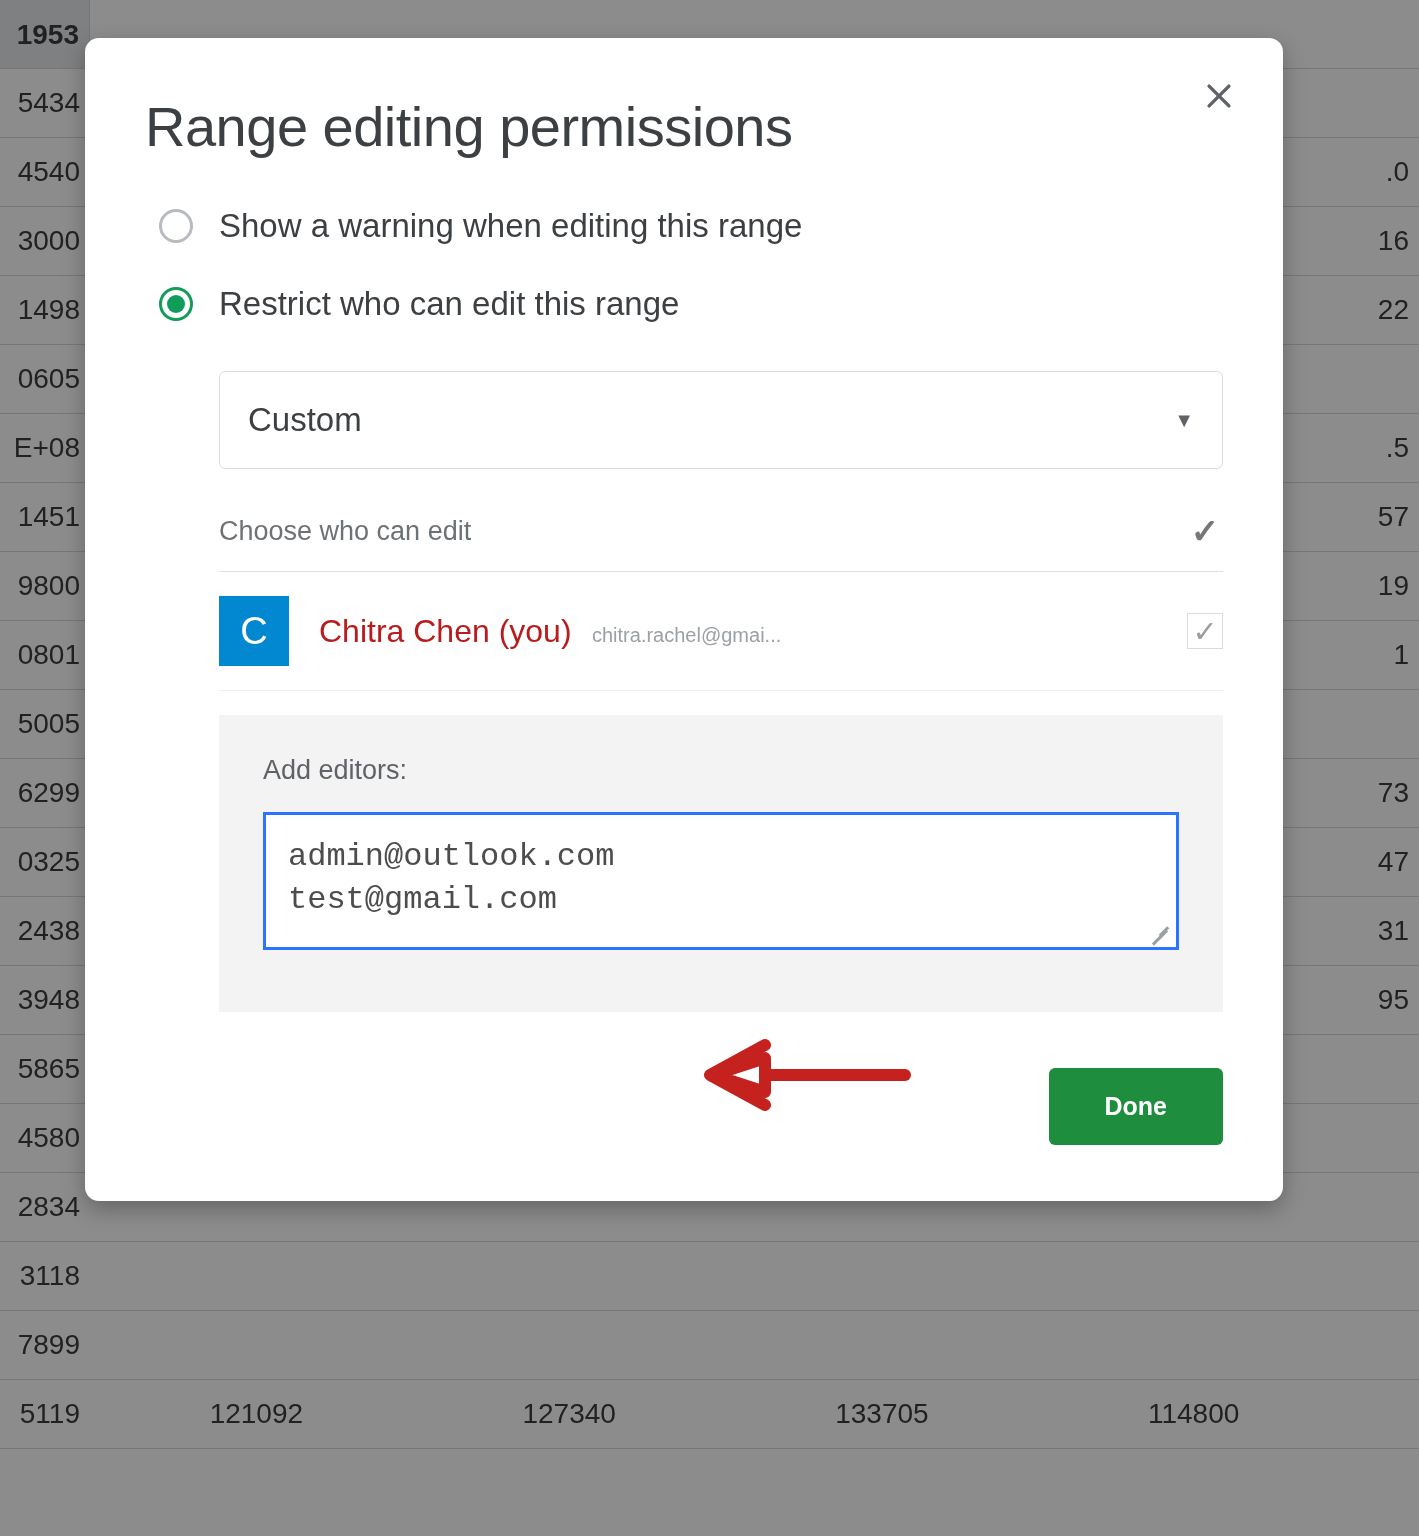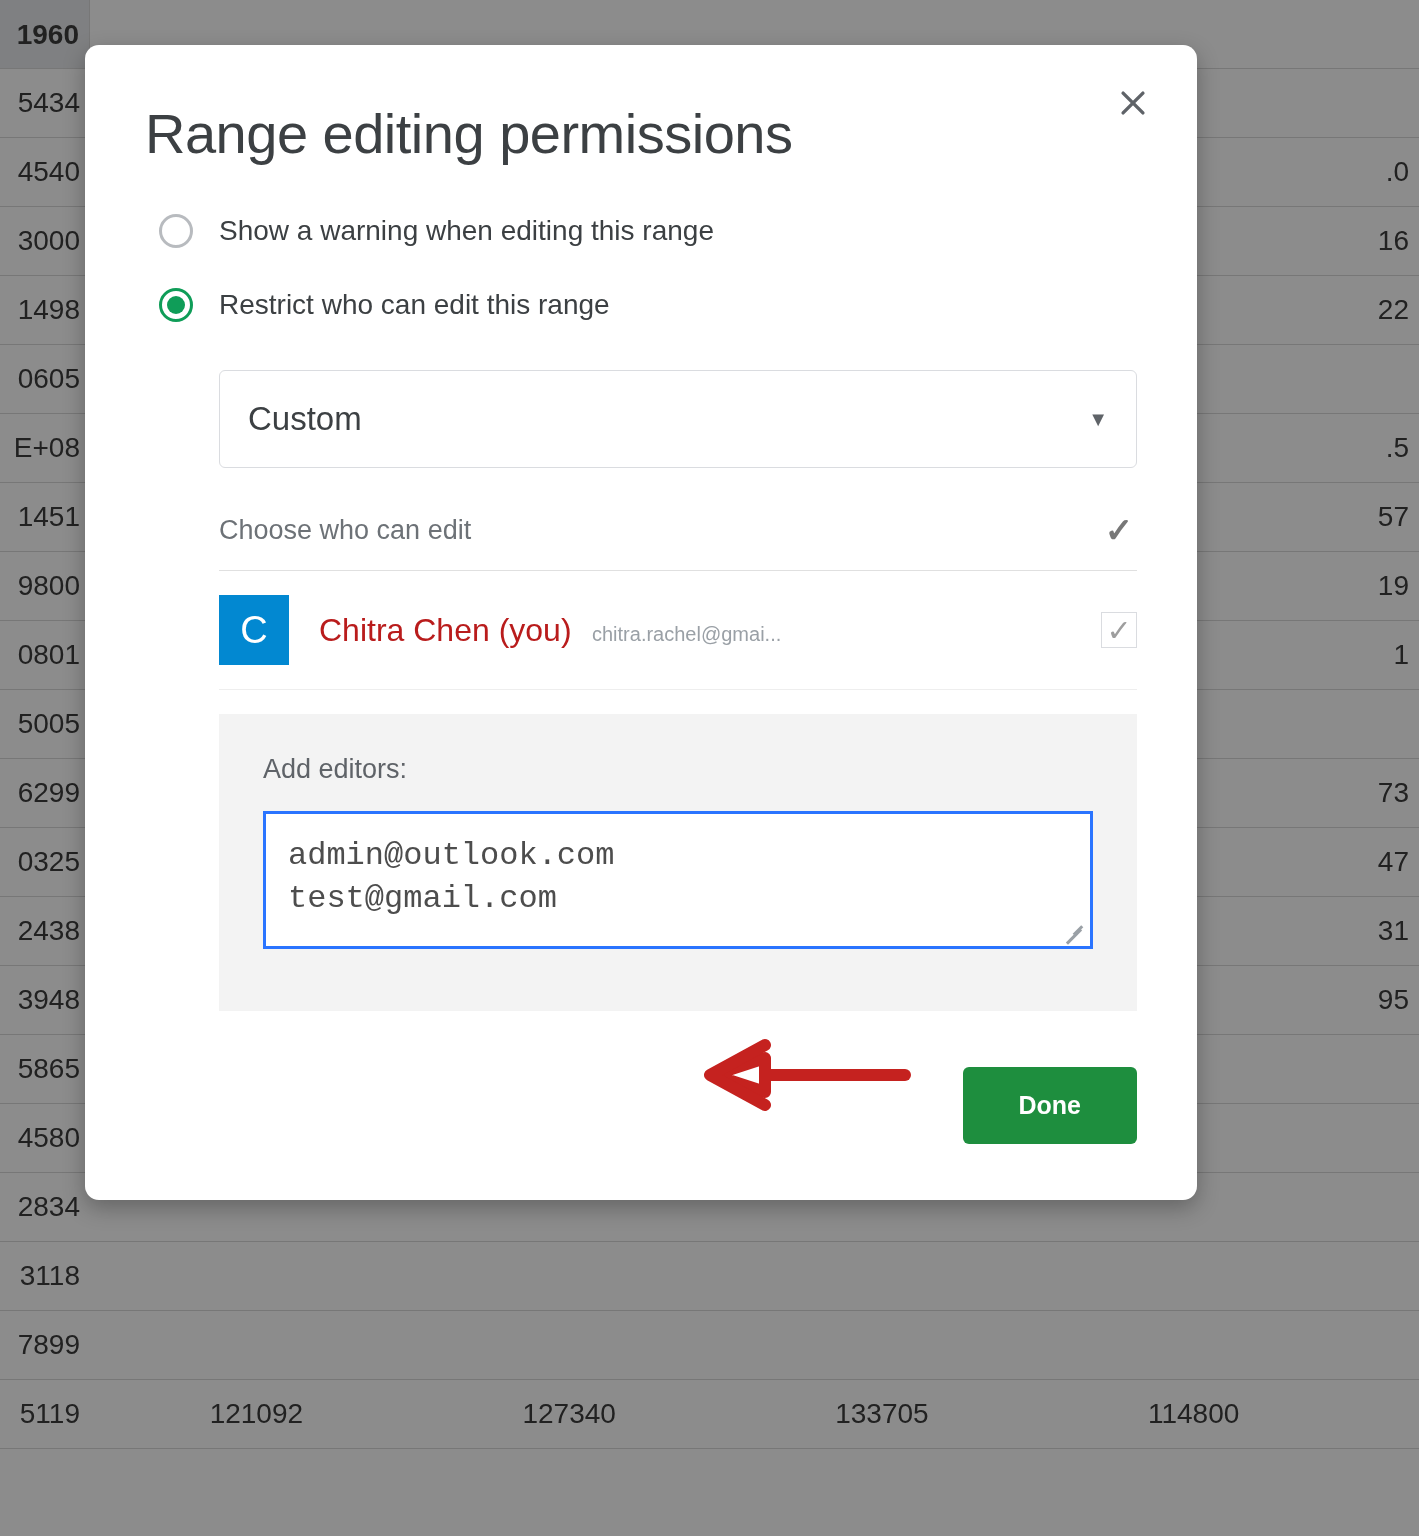--- a/index.html
+++ b/index.html
@@ -41,22 +41,22 @@
     .sheet-row.header .cell.left {
       font-weight: 700;
       background: #e8eaed;
       border-right: 1px solid #d9d9d9;
       height: 100%; line-height: 69px;
     }
 
     
     .dialog-wrap {
       position: absolute;
-      left: 85px; top: 45px;
-      width: 1112px;
+      left: 85px; top: 38px;
+      width: 1198px;
       z-index: 10;
     }
     .dialog {
       background: #fff;
       border-radius: 14px;
       box-shadow: 0 8px 22px rgba(0,0,0,0.28);
       padding: 56px 60px 56px 60px;
       position: relative;
     }
     .dialog-title {
@@ -73,21 +73,21 @@
       cursor: pointer;
       display: flex; align-items: center; justify-content: center;
       color: #5f6368;
     }
     .close-btn svg { width: 34px; height: 34px; }
 
     .options { padding-left: 14px; }
     .radio-row {
       display: flex; align-items: center;
       gap: 26px;
-      font-size: 28px;
+      font-size: 33px;
       color: #3c4043;
       margin-bottom: 40px;
       cursor: pointer;
     }
     .radio {
       width: 34px; height: 34px;
       border-radius: 50%;
       border: 3px solid #b8bbbf;
       display: inline-flex; align-items: center; justify-content: center;
       flex-shrink: 0;
@@ -214,21 +214,21 @@
       z-index: 20;
       pointer-events: none;
     }
   </style>
 </head>
 <body>
 
 <div class="sheet">
   <div id="sheet-rows">
       <div class="sheet-row header">
-        <div class="cell left">1960</div>
+        <div class="cell left">1953</div>
         <div class="cell mid"></div>
         <div class="cell right"></div>
       </div>
       <div class="sheet-row">
         <div class="cell left">5434</div>
         <div class="cell mid"></div>
         <div class="cell right"></div>
       </div>
       <div class="sheet-row">
         <div class="cell left">4540</div>

